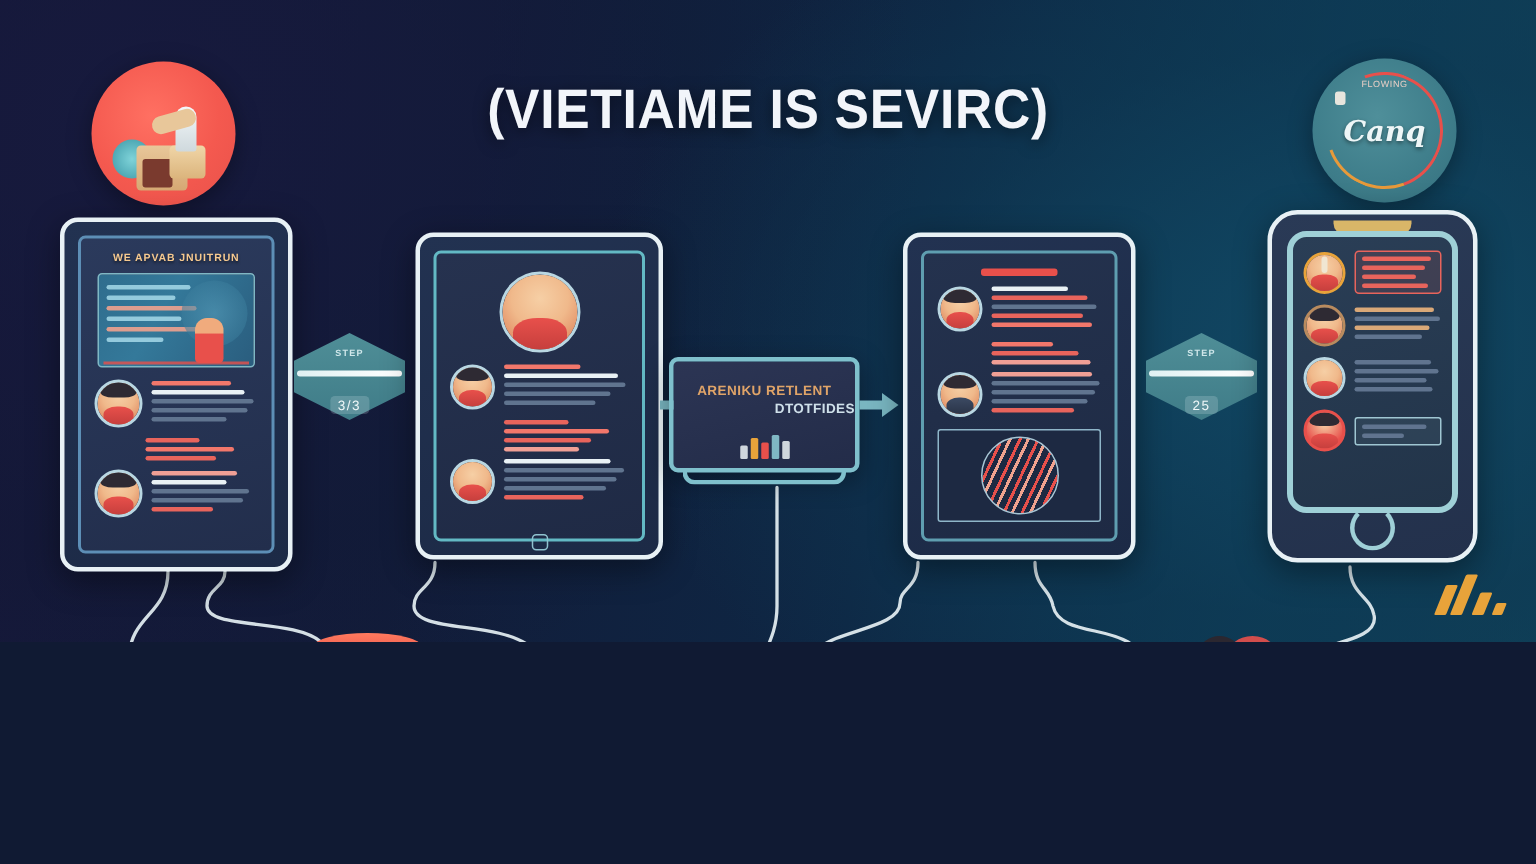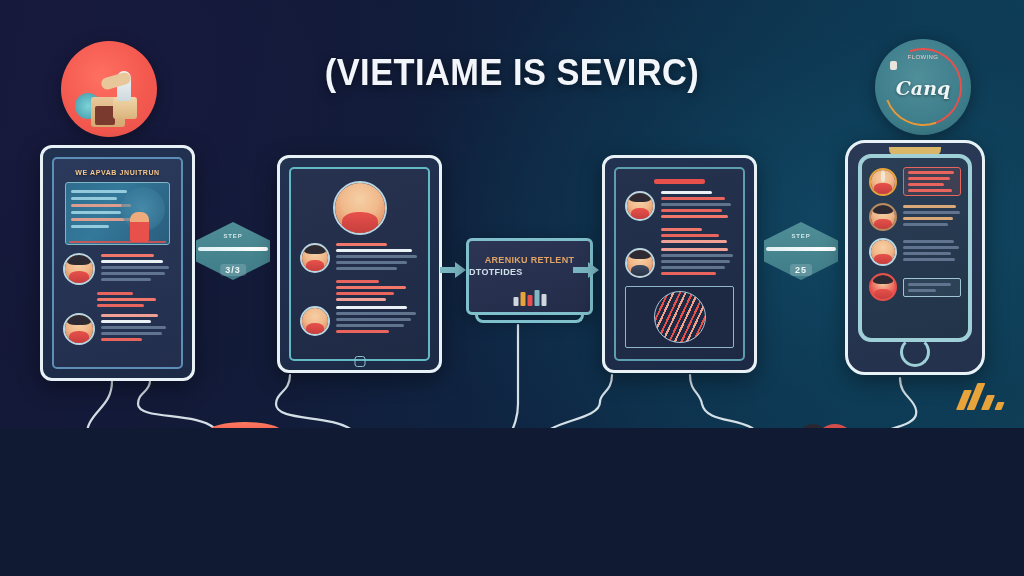--- a/index.html
+++ b/index.html
@@ -177,31 +177,31 @@
   }
   .spiral {
     position:absolute; left:50%; top:50%; transform:translate(-50%,-50%);
     width:52px; height:52px; border-radius:50%;
     border:1.5px solid #a7c5d4;
     background:repeating-linear-gradient(115deg,#e8504b 0 2px, transparent 2px 5px, #f0a28e 5px 7px, transparent 7px 11px);
   }
 
   
   #monitor {
-    position:absolute; left:466px; top:238px; width:127px; height:77px;
+    position:absolute; left:446px; top:238px; width:127px; height:77px;
     border:3px solid #7fc0cc; border-radius:6px;
     background:linear-gradient(165deg,#2c3554 0%,#232c49 100%);
     box-shadow:0 5px 18px rgba(0,0,0,.35);
   }
   .mon-t1 {
     text-align:center; color:#e0a468; font-size:9px; font-weight:bold;
     margin-top:14px; letter-spacing:.3px;
   }
   .mon-t2 {
-    text-align:left; color:#cfe0ea; font-size:9px; font-weight:bold;
+    text-align:right; color:#cfe0ea; font-size:9px; font-weight:bold;
     margin-top:2px; letter-spacing:.3px;
   }
   .mon-objs { position:absolute; bottom:6px; left:50%; transform:translateX(-50%); display:flex; align-items:flex-end; gap:2px; }
   .mon-objs i { display:block; width:5px; border-radius:1px; }
   .mon-stand {
     position:absolute; left:6px; right:6px; bottom:-11px; height:11px;
     border:3px solid #7fc0cc; border-top:none; border-radius:0 0 8px 8px;
   }
 
   
@@ -217,21 +217,21 @@
     color:#cfe7ea; font-size:6px; font-weight:bold; letter-spacing:.8px;
   }
   .hex-bar {
     position:absolute; top:25px; left:2px; right:2px; height:4px; border-radius:2px;
     background:linear-gradient(90deg,#dff0f2,#ffffff);
   }
   .hex-num {
     position:absolute; bottom:4px; left:50%; transform:translateX(-50%);
     padding:1px 5px; border-radius:3px;
     background:rgba(220,236,240,.2);
-    color:#eef7f8; font-size:9px; font-weight:bold; letter-spacing:1px;
+    color:#eef7f8; font-size:9px; font-weight:normal; letter-spacing:1px;
   }
   #hex1 { left:196px; top:222px; }
   #hex2 { left:764px; top:222px; }
 
   .arrow { position:absolute; width:26px; height:16px; }
   .arrow::before {
     content:""; position:absolute; left:0; top:5px; width:16px; height:6px; background:#79b6c1;
   }
   .arrow::after {
     content:""; position:absolute; right:0; top:0; width:0; height:0;

